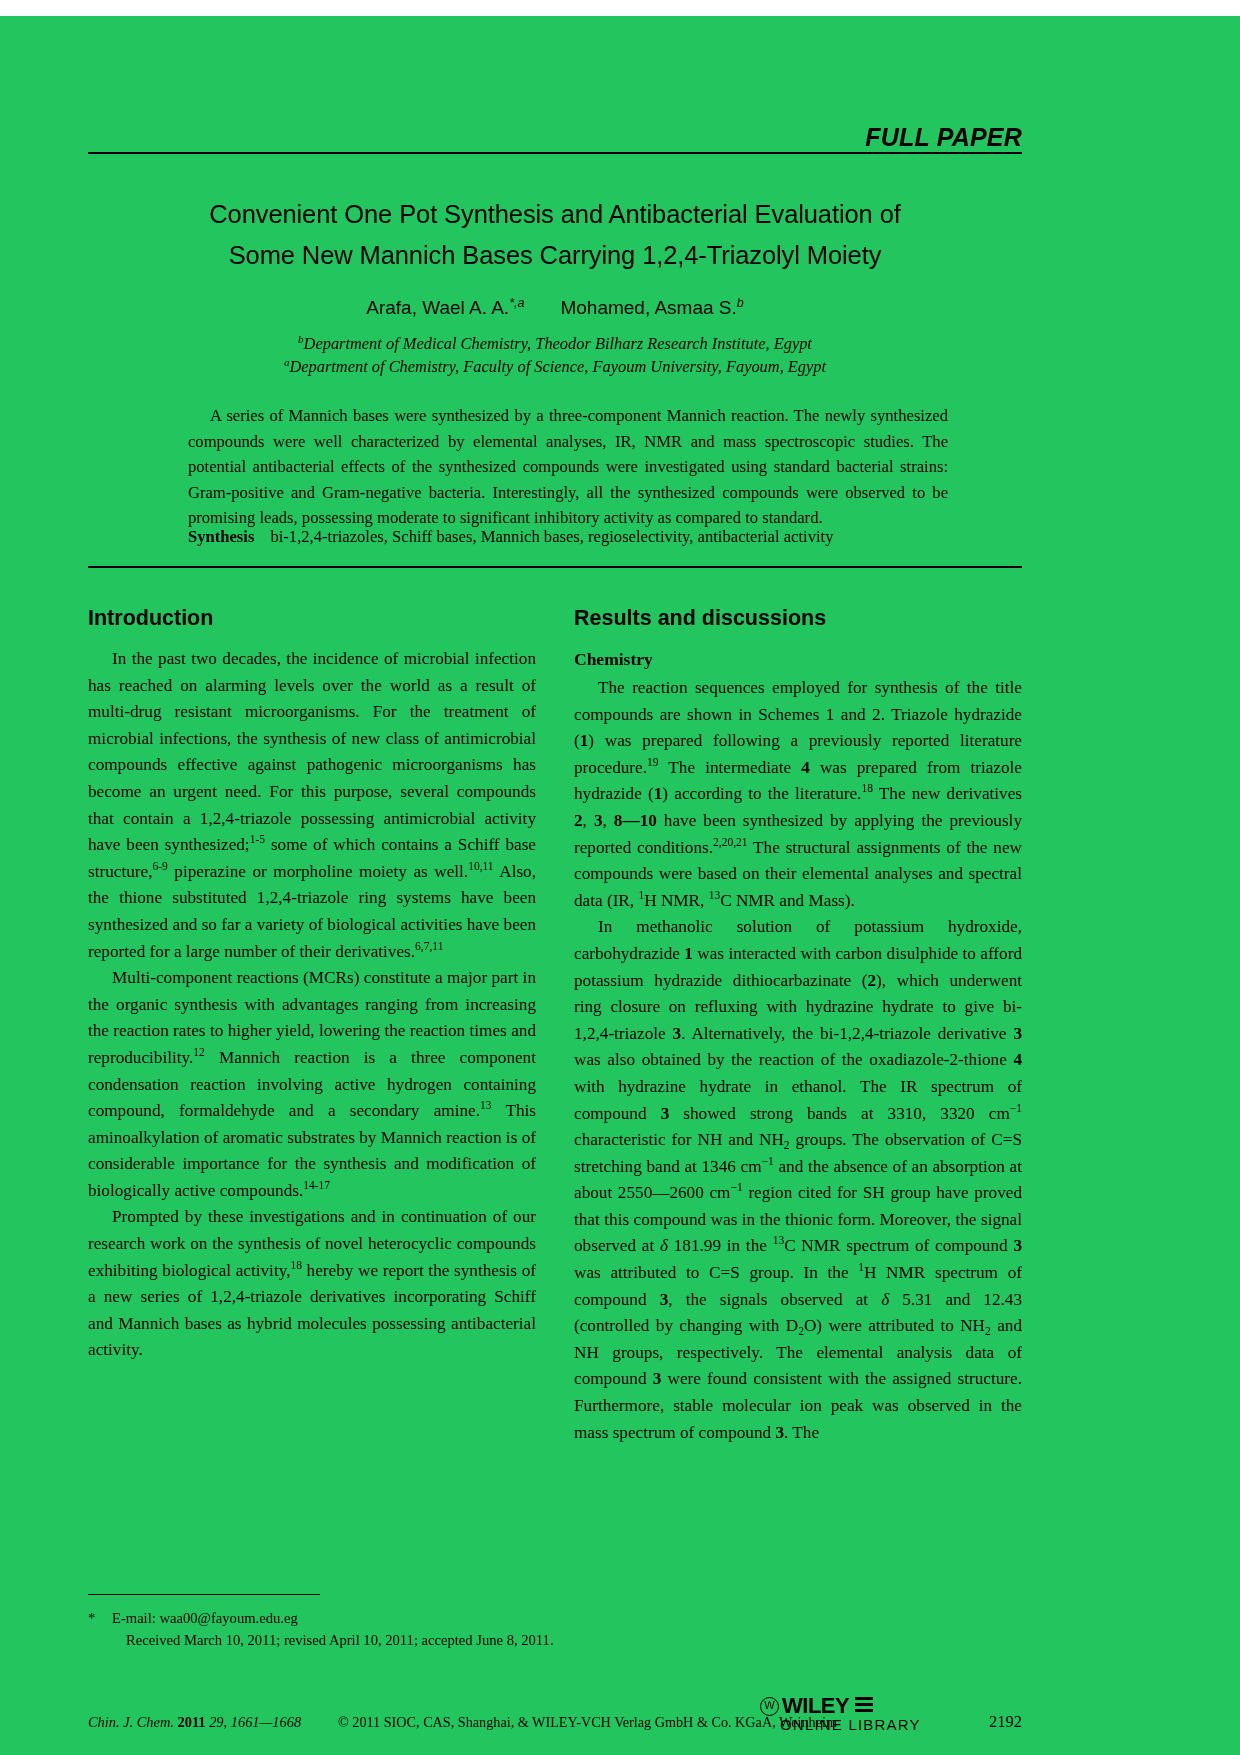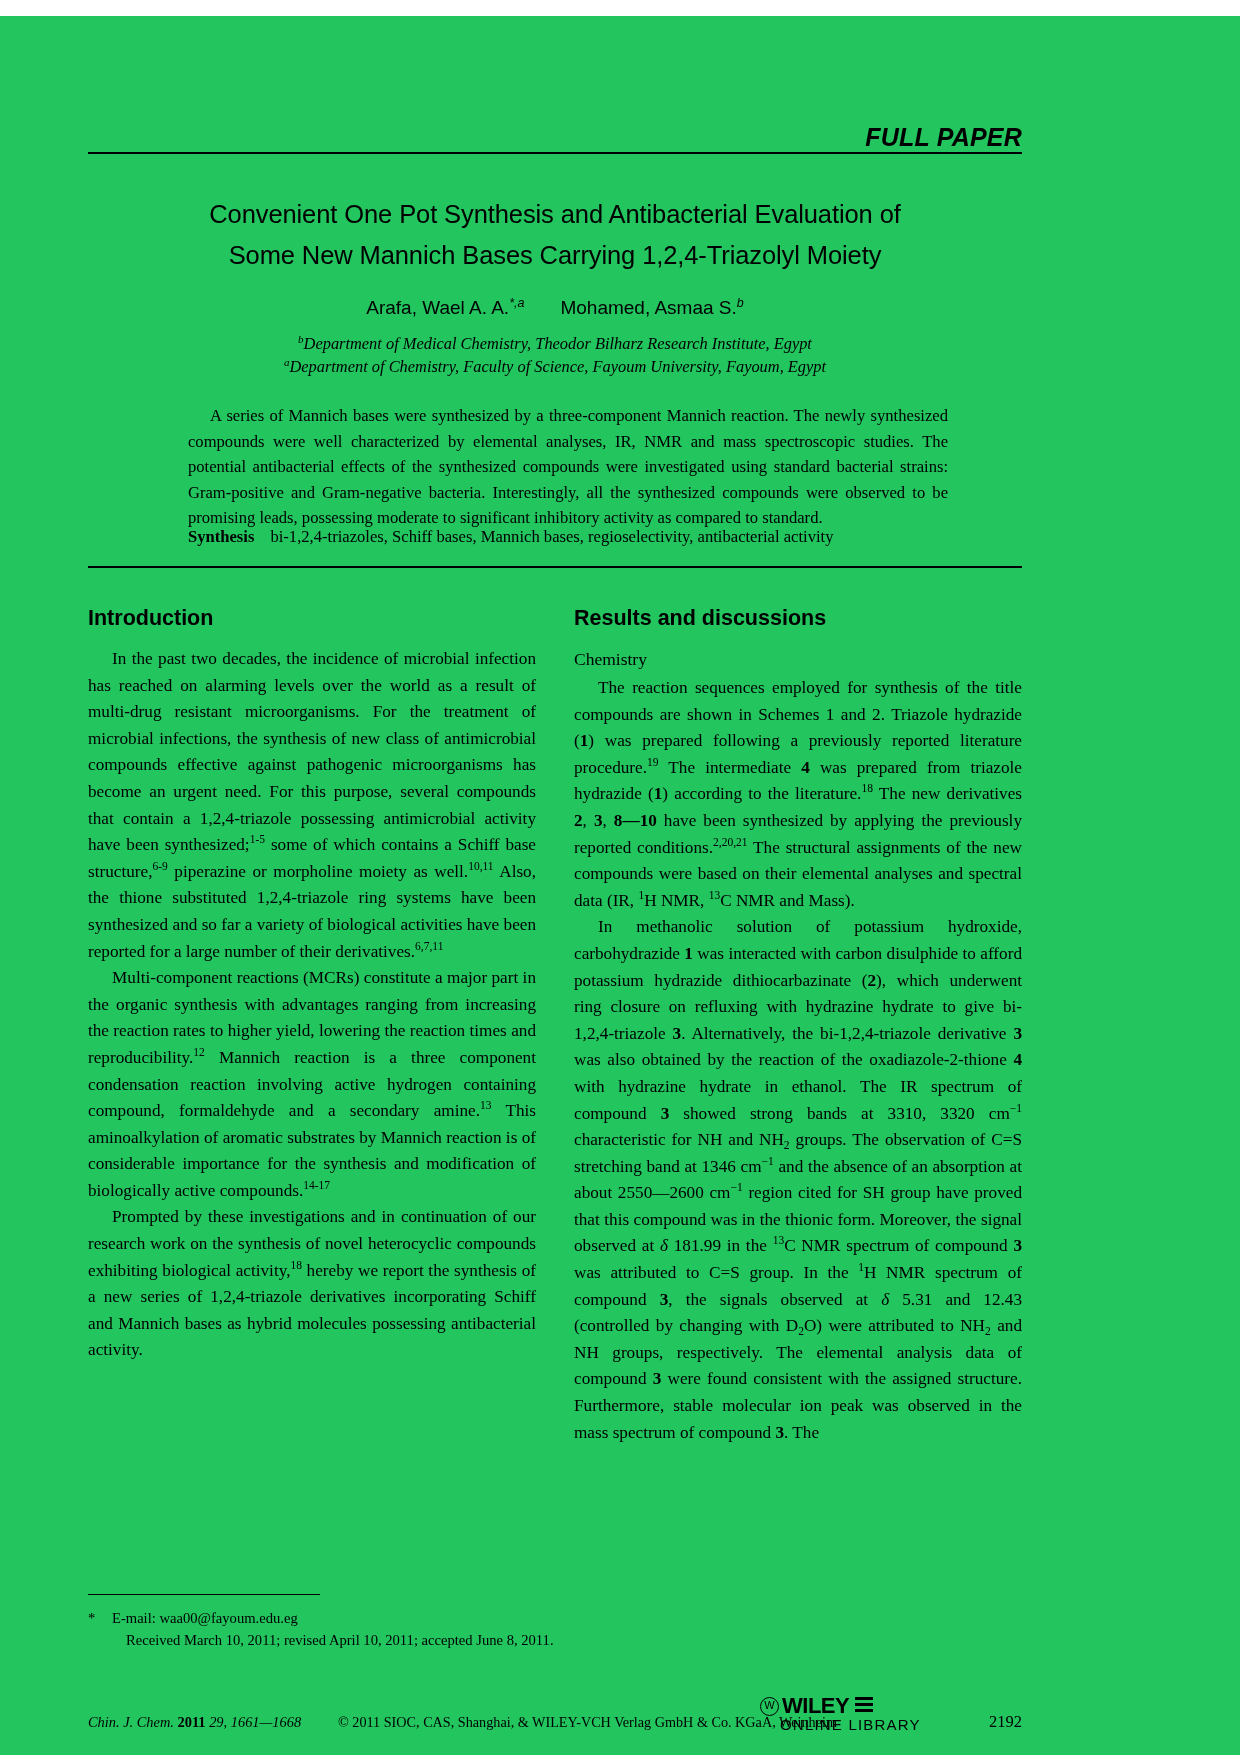--- a/index.html
+++ b/index.html
@@ -129,21 +129,21 @@
 
   h2.sec {
     font-family: "Liberation Sans", sans-serif;
     font-weight: bold;
     font-size: 21.5px;
     margin: 0 0 14px 0;
     line-height: 28px;
   }
   h3.subsec {
     font-family: "Liberation Serif", serif;
-    font-weight: normal;
+    font-weight: bold;
     font-size: 17.5px;
     margin: 0 0 3px 0;
     line-height: 26px;
   }
   p.para {
     margin: 0;
     text-indent: 24px;
   }
   sup, sub { font-size: 11.5px; line-height: 0; }
   sup { vertical-align: super; }

